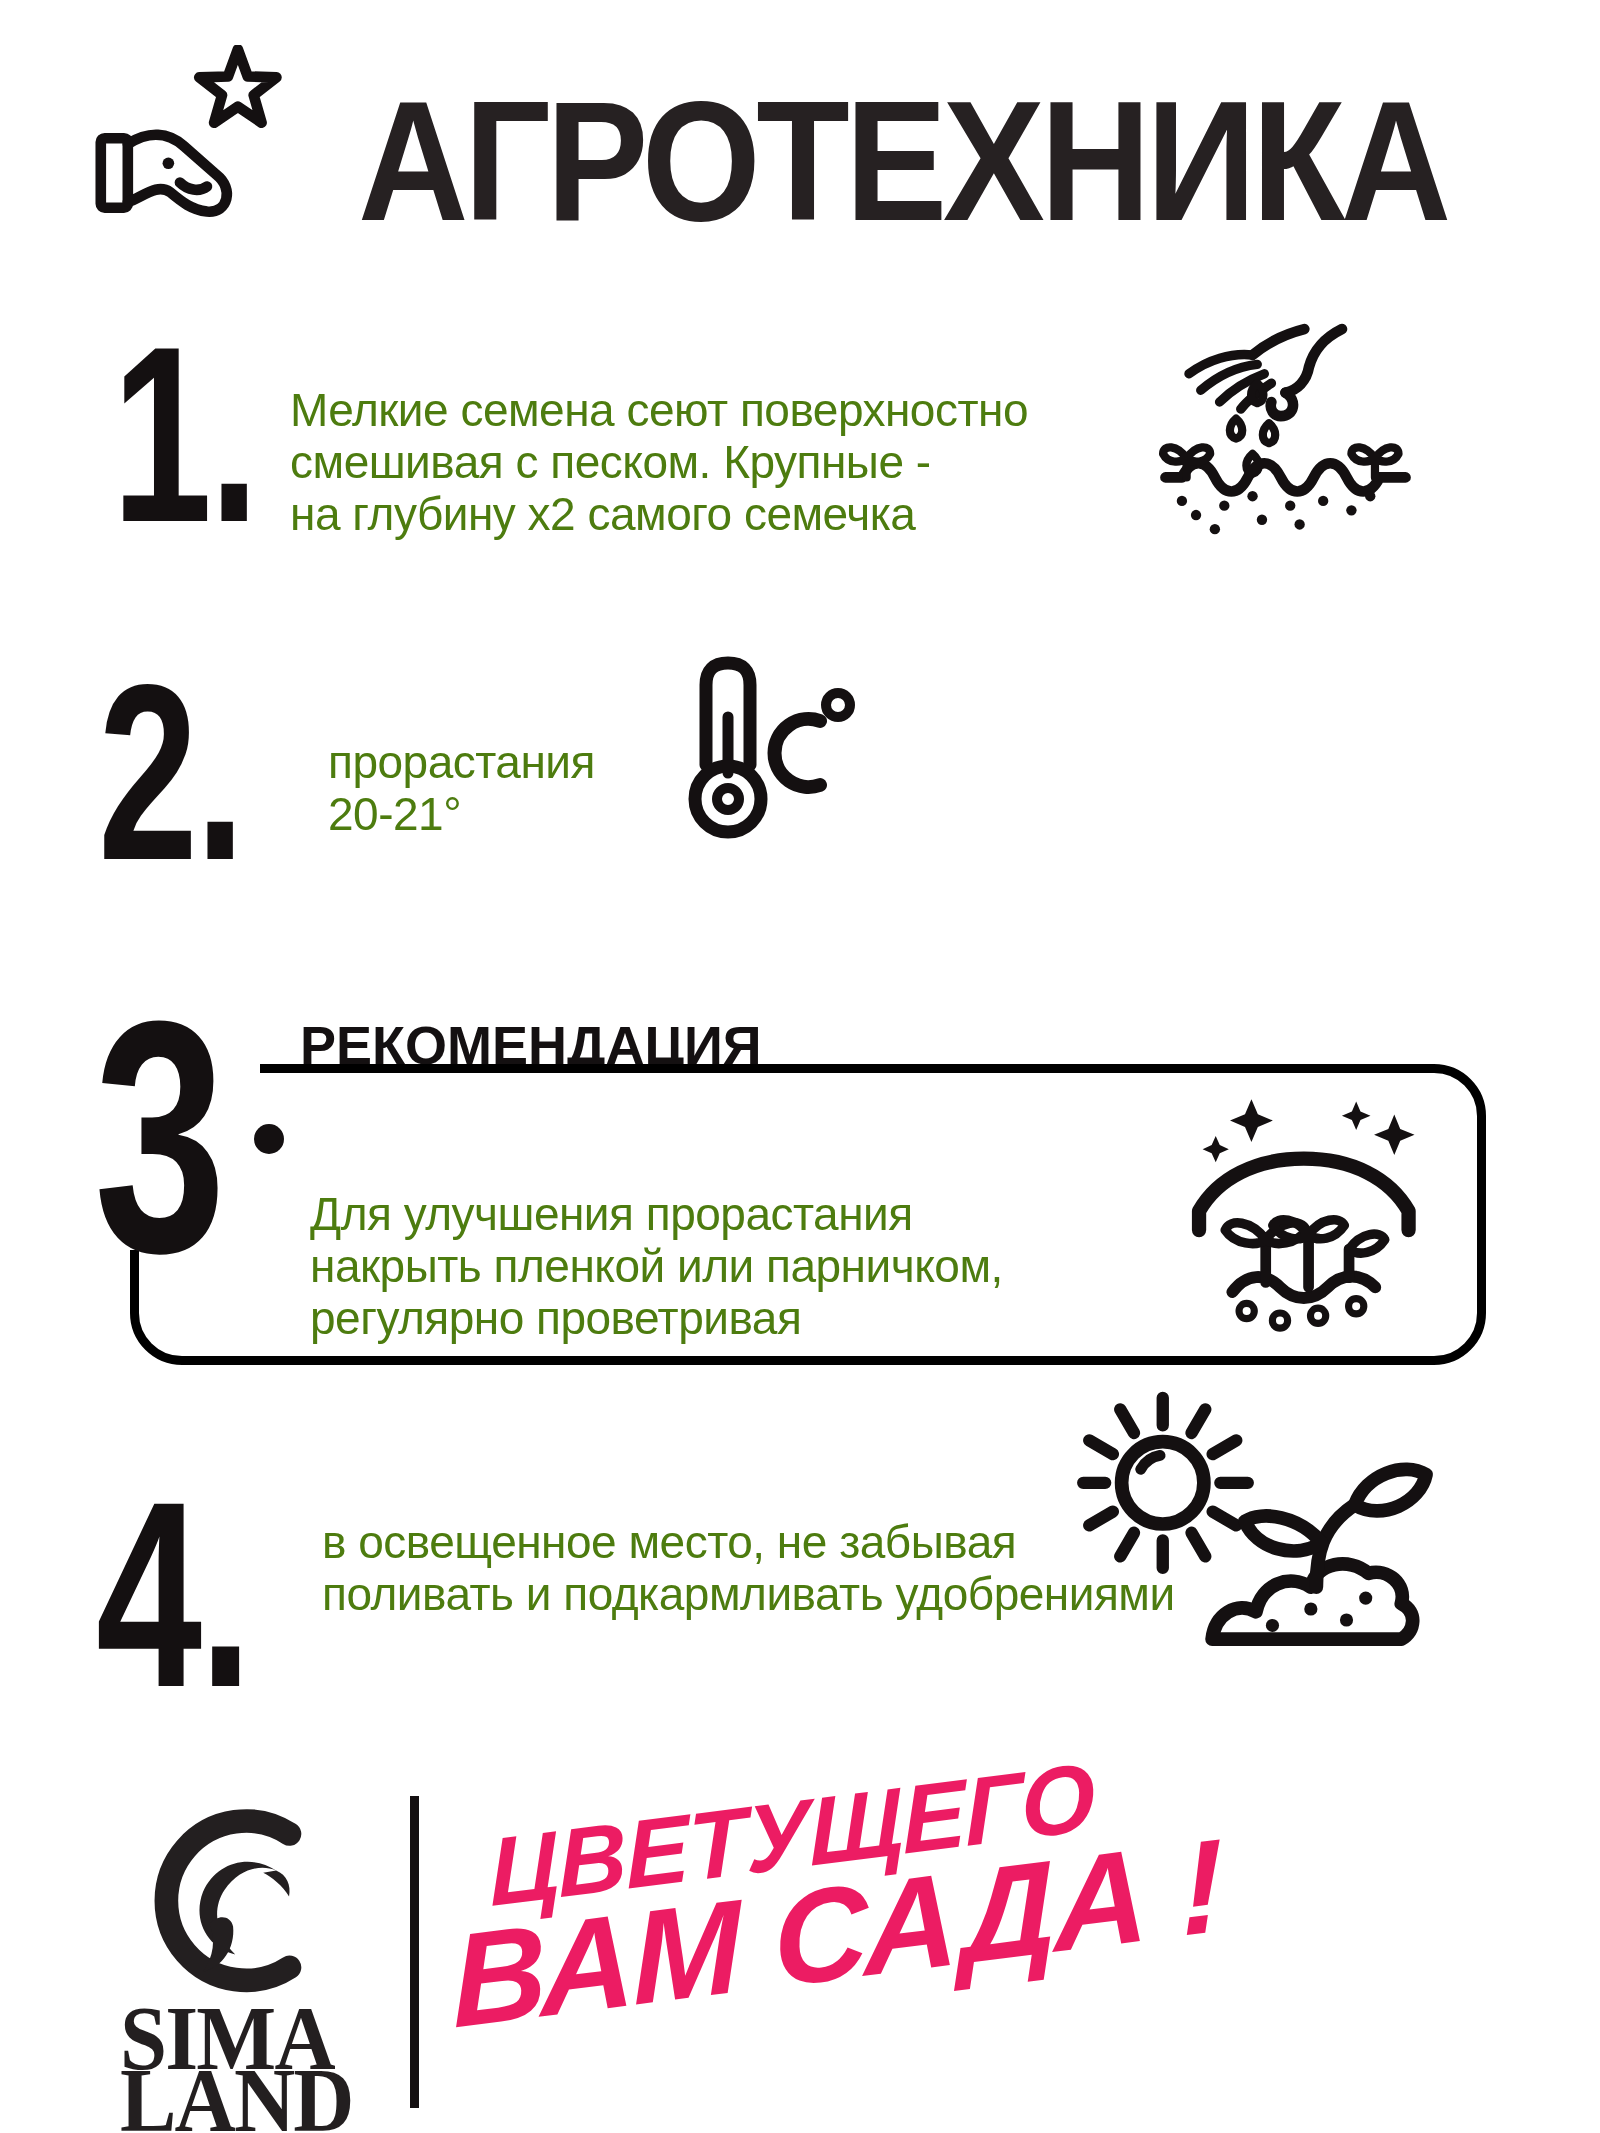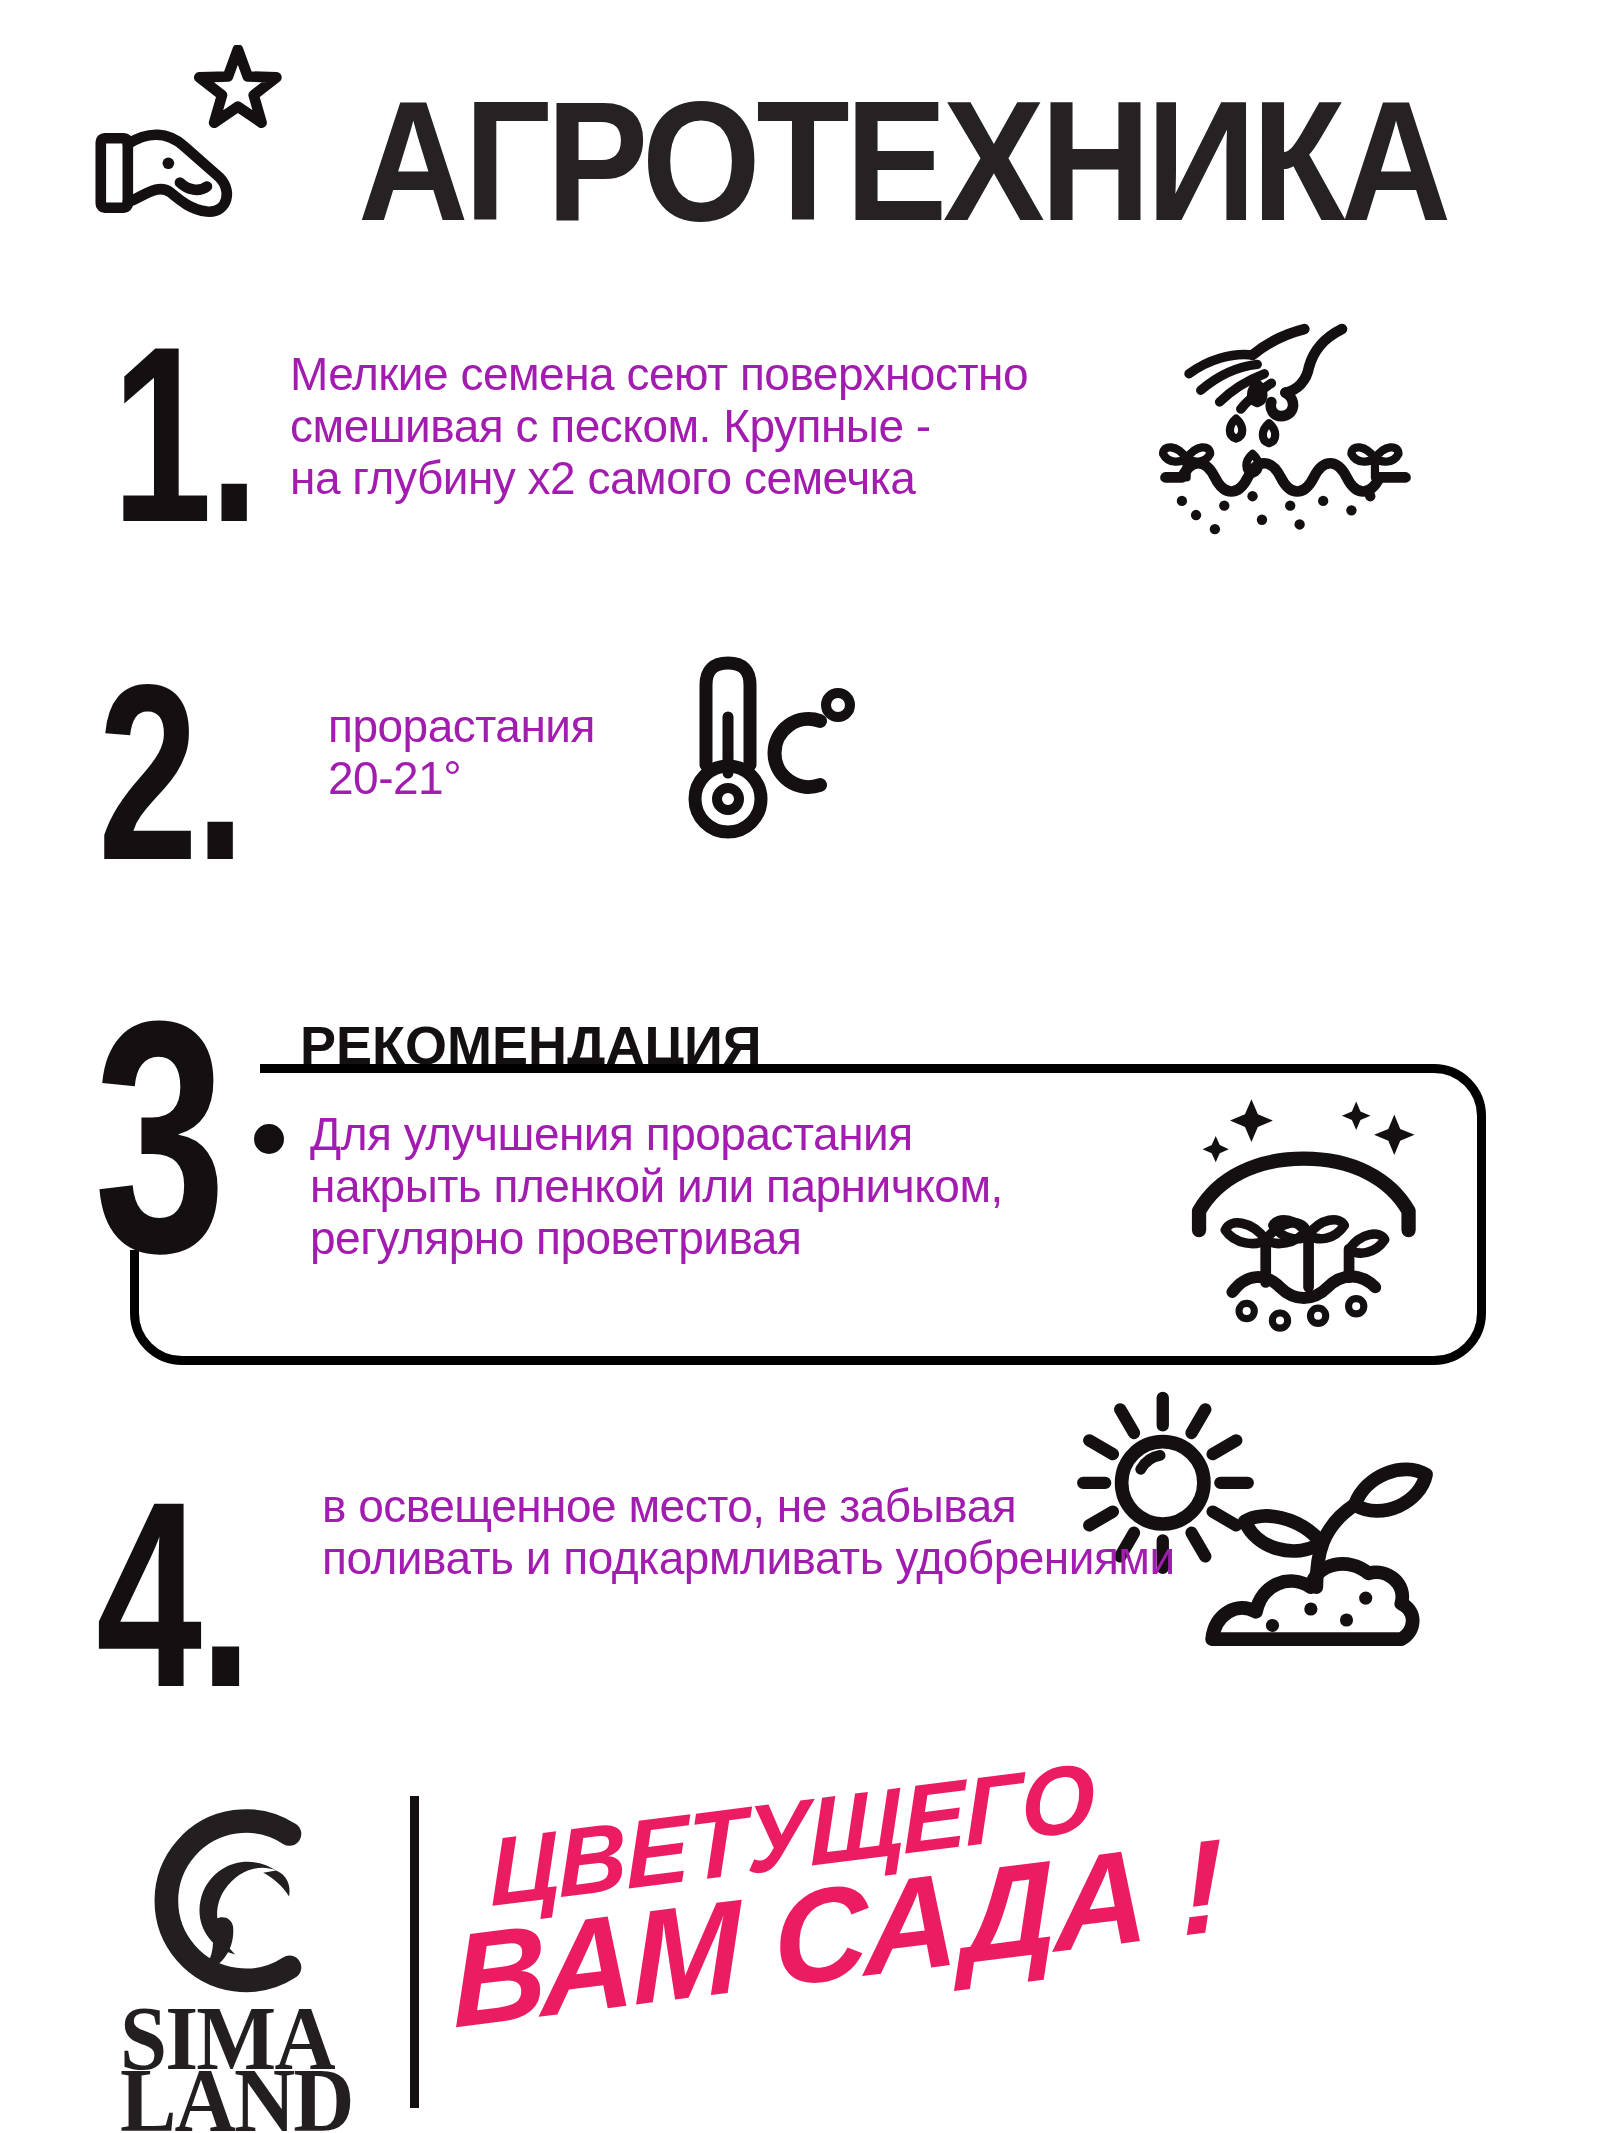--- a/index.html
+++ b/index.html
@@ -3,21 +3,21 @@
 <meta charset="utf-8">
 <style>
   html,body{margin:0;padding:0;background:#fff;}
   .page{position:relative;width:1600px;height:2133px;background:#ffffff;overflow:hidden;
         font-family:"Liberation Sans",sans-serif;color:#191516;border-radius:25px;}
   .abs{position:absolute;}
   
   .num{font-weight:bold;line-height:1;color:#141011;transform:scaleX(.72);
        transform-origin:0 0;letter-spacing:-4px;}
   
-  .step-text{font-size:46px;line-height:52px;letter-spacing:-.5px;color:#a21caf;}
+  .step-text{font-size:46px;line-height:52px;letter-spacing:-.5px;color:#4d7c0f;margin-top:36px;}
   .step-text div{white-space:nowrap;}
   
   .title{font-size:170px;font-weight:bold;letter-spacing:-5px;color:#262122;
          transform:scaleX(.9);transform-origin:0 0;white-space:nowrap;line-height:1;}
   
   .rec-heading{font-size:54px;font-weight:bold;letter-spacing:0;color:#141011;white-space:nowrap;margin-top:14px;}
   .rec-box{border:9px solid #000;border-radius:52px;background:#fff;z-index:1;}
   .num3wrap{background:#fff;z-index:3;}
   .bullet{border-radius:50%;background:#141011;z-index:4;}
   
@@ -100,21 +100,21 @@
       <circle cx="83" cy="26" r="6" stroke-width="5"></circle>
     </svg>
   </div>
 
   <div class="abs rec-heading" style="left:300px;top:1000px;">РЕКОМЕНДАЦИЯ</div>
   <div class="abs rec-box" style="left:130px;top:1064px;width:1338px;height:283px;"></div>
   <div class="abs num3wrap" style="left:84px;top:968px;width:176px;height:282px;">
     <span class="num abs" style="left:10px;top:4px;font-size:330px;">3</span>
   </div>
   <div class="abs bullet" style="left:254px;top:1124px;width:30px;height:30px;"></div>
-  <div class="abs step-text" style="left:310px;top:1108px;z-index:2;">
+  <div class="abs step-text" style="left:310px;top:1152px;z-index:2;">
     <div>Для улучшения прорастания</div>
     <div>накрыть пленкой или парничком,</div>
     <div>регулярно проветривая</div>
   </div>
   <div class="abs" style="left:1180px;top:1092px;width:250px;height:250px;z-index:2;">
     <svg viewBox="0 0 105 105" width="250" height="250" fill="none" stroke="#141011" stroke-width="6" stroke-linecap="round" stroke-linejoin="round">
       <path d="M8 58 L8 50 C16 36 32 28 52 28 C72 28 88 36 96 50 L96 58"></path>
       <g fill="#141011" stroke="none">
         <path d="M30 3 L32.7 9.3 39 12 L32.7 14.7 30 21 L27.3 14.7 21 12 L27.3 9.3 Z"></path>
         <path d="M15 18.5 L16.7 22.3 20.5 24 L16.7 25.7 15 29.5 L13.3 25.7 9.5 24 L13.3 22.3 Z"></path>

